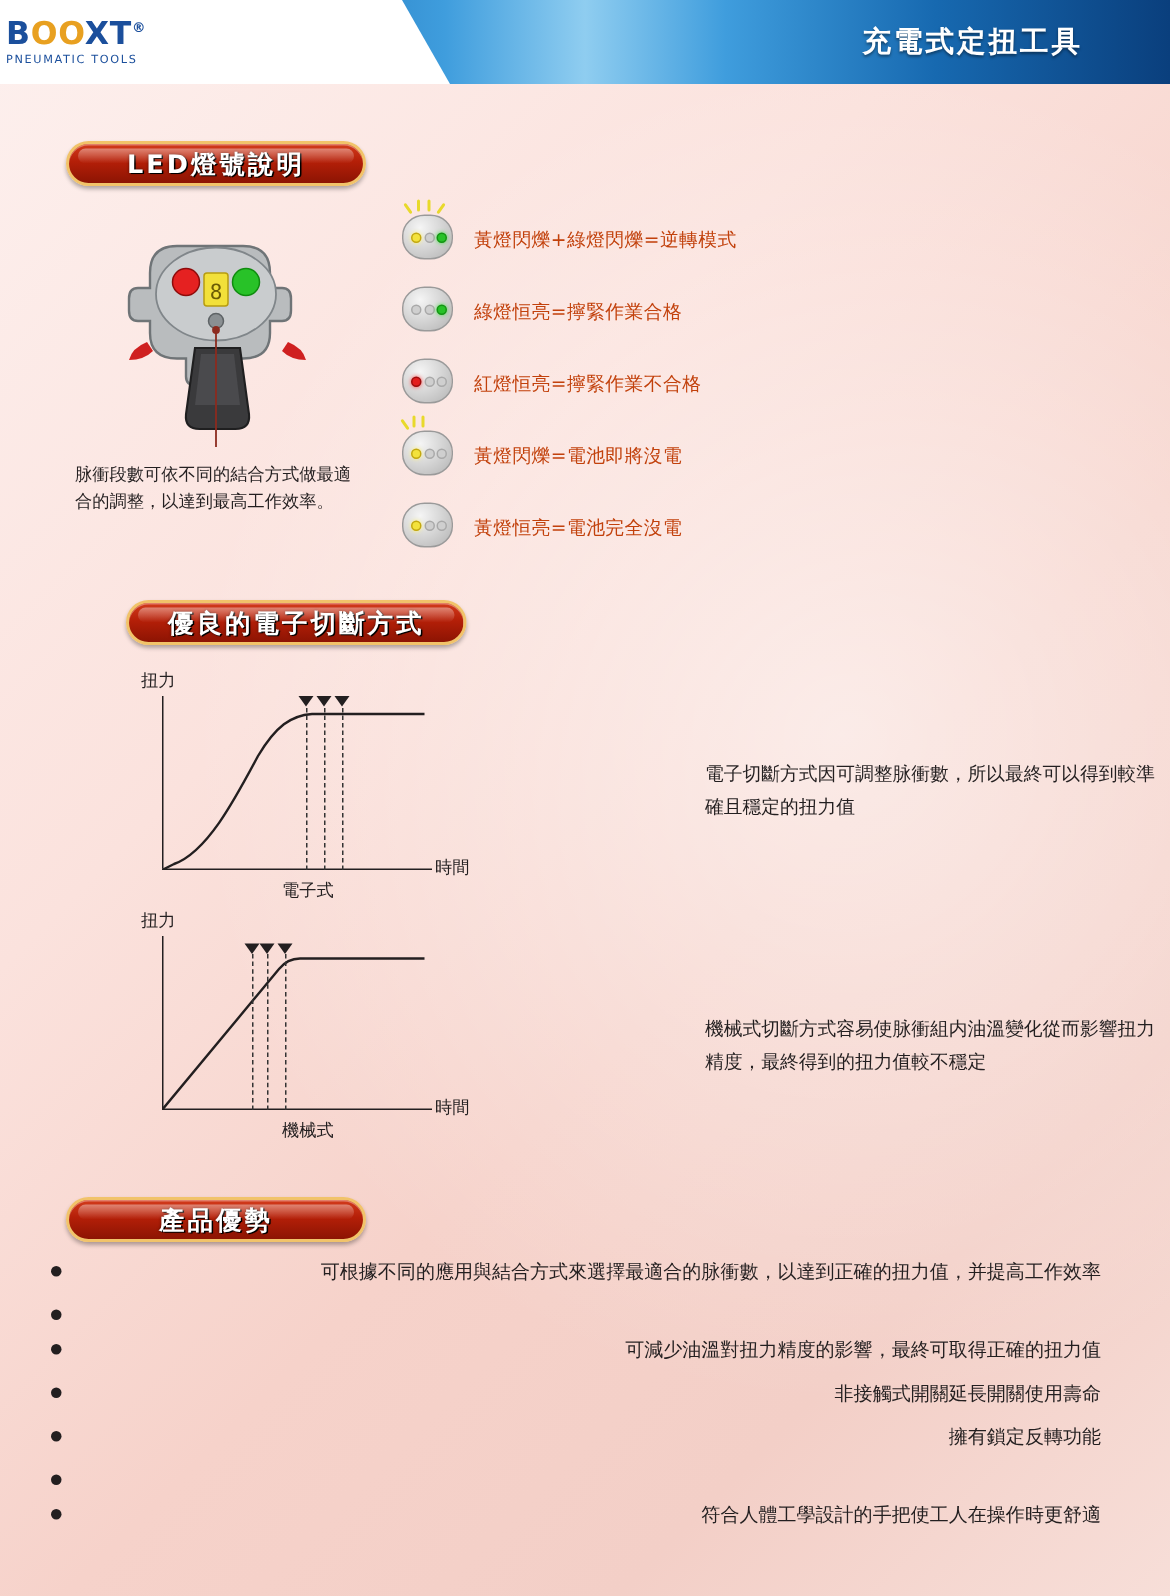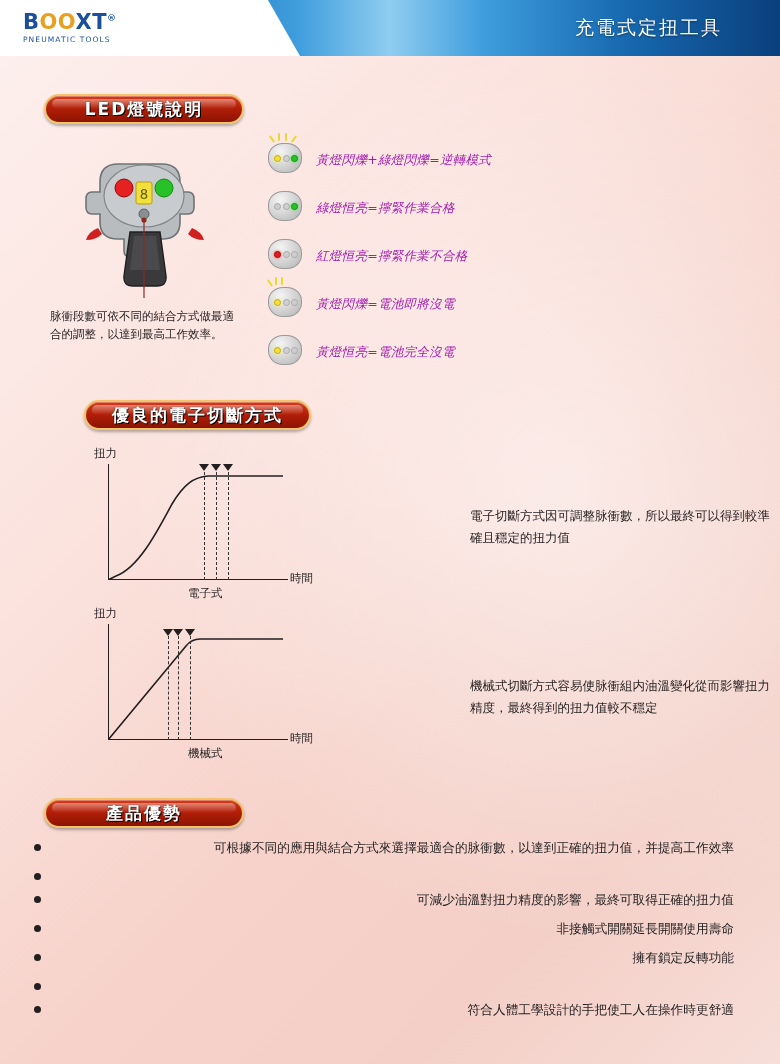--- a/index.html
+++ b/index.html
@@ -28,36 +28,36 @@
     display:flex; align-items:center;
     overflow:hidden;
   }
   .header:after{
     content:"";
     position:absolute; left:0; top:0; width:320px; height:56px;
     background:#fff;
     clip-path: polygon(0 0, 268px 0, 300px 56px, 0 56px);
     z-index:0;
   }
-  .logo-block{ position:relative; z-index:2; padding-left:23px; width:300px;}
+  .logo-block{ position:relative; z-index:2; padding-left:4px; width:300px;}
   .logo-main{ font-size:21px; font-weight:bold; letter-spacing:0.5px; line-height:1; color:#1b4f9c;}
   .logo-main .b1{ color:#1b4f9c;}
   .logo-main .oo{ color:#e8a020;}
   .logo-main .xt{ color:#1b4f9c;}
   .logo-r{ font-size:9px; vertical-align:super; color:#1b4f9c;}
   .logo-sub{ font-size:7.5px; letter-spacing:1.1px; color:#1b4f9c; margin-top:2px;}
   .logo-tag{
     position:absolute; left:118px; top:24px;
     font-size:11.5px; font-weight:bold; font-style:italic; color:#ffffff; letter-spacing:0.2px;
     text-shadow:0 1px 1px rgba(0,0,0,.35);
   }
   .header-title{
     position:absolute; right:58px; top:0; height:56px;
     display:flex; align-items:center; z-index:3;
-    color:#fff; font-size:19px; font-weight:normal; letter-spacing:2px;
+    color:#fff; font-size:19px; font-weight:bold; letter-spacing:2px;
     text-shadow:0 1px 2px rgba(0,0,0,.45);
   }
 
   
   .pill{
     position:relative;
     display:inline-flex; align-items:center; justify-content:center;
     height:30px; min-width:200px; padding:0 26px;
     border-radius:16px;
     background: linear-gradient(180deg,#d33b1c 0%, #b41f08 45%, #8c1403 100%);
@@ -72,21 +72,21 @@
     border-radius:8px;
     background:linear-gradient(180deg,rgba(255,255,255,.40),rgba(255,255,255,0));
   }
 
   
   .sec-led-title{ position:absolute; left:44px; top:94px; }
   .tool-fig{ position:absolute; left:80px; top:140px; width:150px; height:180px;}
   .led-list{ position:absolute; left:268px; top:140px; }
   .led-row{ display:flex; align-items:center; height:40px; margin-bottom:8px;}
   .led-row .badge{ position:relative; width:34px; height:34px; margin-right:14px;}
-  .led-text{ font-size:12.5px; color:#a21caf; letter-spacing:.3px;font-style:italic;}
+  .led-text{ font-size:12.5px; color:#c2410c; letter-spacing:.3px;}
   .capsule{
     position:absolute; left:0; top:0;
     width:34px; height:30px; border-radius:15px/14px;
     background: radial-gradient(ellipse at 35% 28%, #f5f5f5 0%, #d8d8d8 45%, #b3b3b3 100%);
     border:1px solid #9a9a9a;
   }
   .dot{ position:absolute; width:7px; height:7px; border-radius:50%; top:11px; }
   .dot.l{ left:5px;} .dot.c{ left:13.5px;} .dot.r{ left:22px;}
   .dot.off{ background:#cfcfcf; border:1px solid #a9a9a9;}
   .dot.green{ background:#27c227; border:1px solid #139413; box-shadow:0 0 3px #49e049;}

